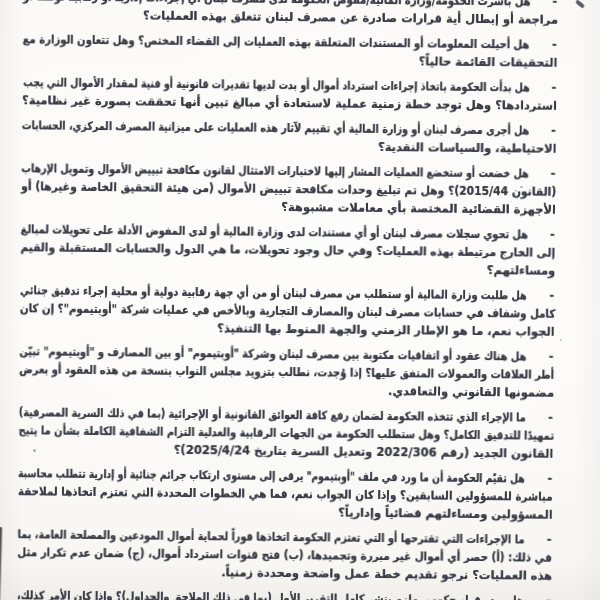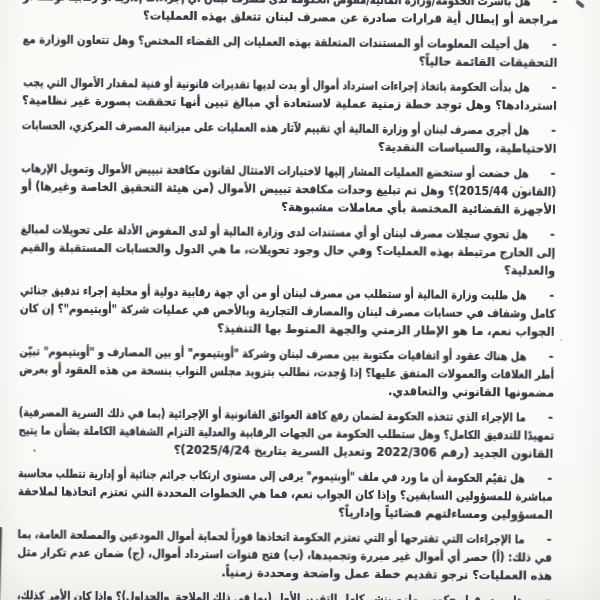--- a/index.html
+++ b/index.html
@@ -86,21 +86,21 @@
       <div class="item">
         <span class="dash">-</span>
         <div class="line first full"><span class="ltext" style="transform: scaleX(0.8284);">هل خضعت أو ستخضع العمليات المشار إليها لاختبارات الامتثال لقانون مكافحة تبييض الأموال وتمويل الإرهاب</span></div>
         <div class="line full"><span class="ltext" style="transform: scaleX(0.9353);">(القانون 2015/44)؟ وهل تم تبليغ وحدات مكافحة تبييض الأموال (من هيئة التحقيق الخاصة وغيرها) أو</span></div>
         <div class="line"><span class="ltext">الأجهزة القضائية المختصة بأي معاملات مشبوهة؟</span></div>
       </div>
       <div class="item">
         <span class="dash">-</span>
         <div class="line first full"><span class="ltext" style="transform: scaleX(0.8464);">هل تحوي سجلات مصرف لبنان أو أي مستندات لدى وزارة المالية أو لدى المفوض الأدلة على تحويلات لمبالغ</span></div>
         <div class="line full"><span class="ltext" style="transform: scaleX(0.9272);">إلى الخارج مرتبطة بهذه العمليات؟ وفي حال وجود تحويلات، ما هي الدول والحسابات المستقبلة والقيم</span></div>
-        <div class="line"><span class="ltext">والعدلية؟</span></div>
+        <div class="line"><span class="ltext">ومساءلتهم؟</span></div>
       </div>
       <div class="item">
         <span class="dash">-</span>
         <div class="line first full"><span class="ltext" style="transform: scaleX(0.8422);">هل طلبت وزارة المالية أو ستطلب من مصرف لبنان أو من أي جهة رقابية دولية أو محلية إجراء تدقيق جنائي</span></div>
         <div class="line full"><span class="ltext" style="transform: scaleX(0.8872);">كامل وشفاف في حسابات مصرف لبنان والمصارف التجارية وبالأخص في عمليات شركة "أوبتيموم"؟ إن كان</span></div>
         <div class="line"><span class="ltext">الجواب نعم، ما هو الإطار الزمني والجهة المنوط بها التنفيذ؟</span></div>
       </div>
       <div class="item">
         <span class="dash">-</span>
         <div class="line first full"><span class="ltext" style="transform: scaleX(0.8521);">هل هناك عقود أو اتفاقيات مكتوبة بين مصرف لبنان وشركة "أوبتيموم" أو بين المصارف و "أوبتيموم" تبيّن</span></div>

